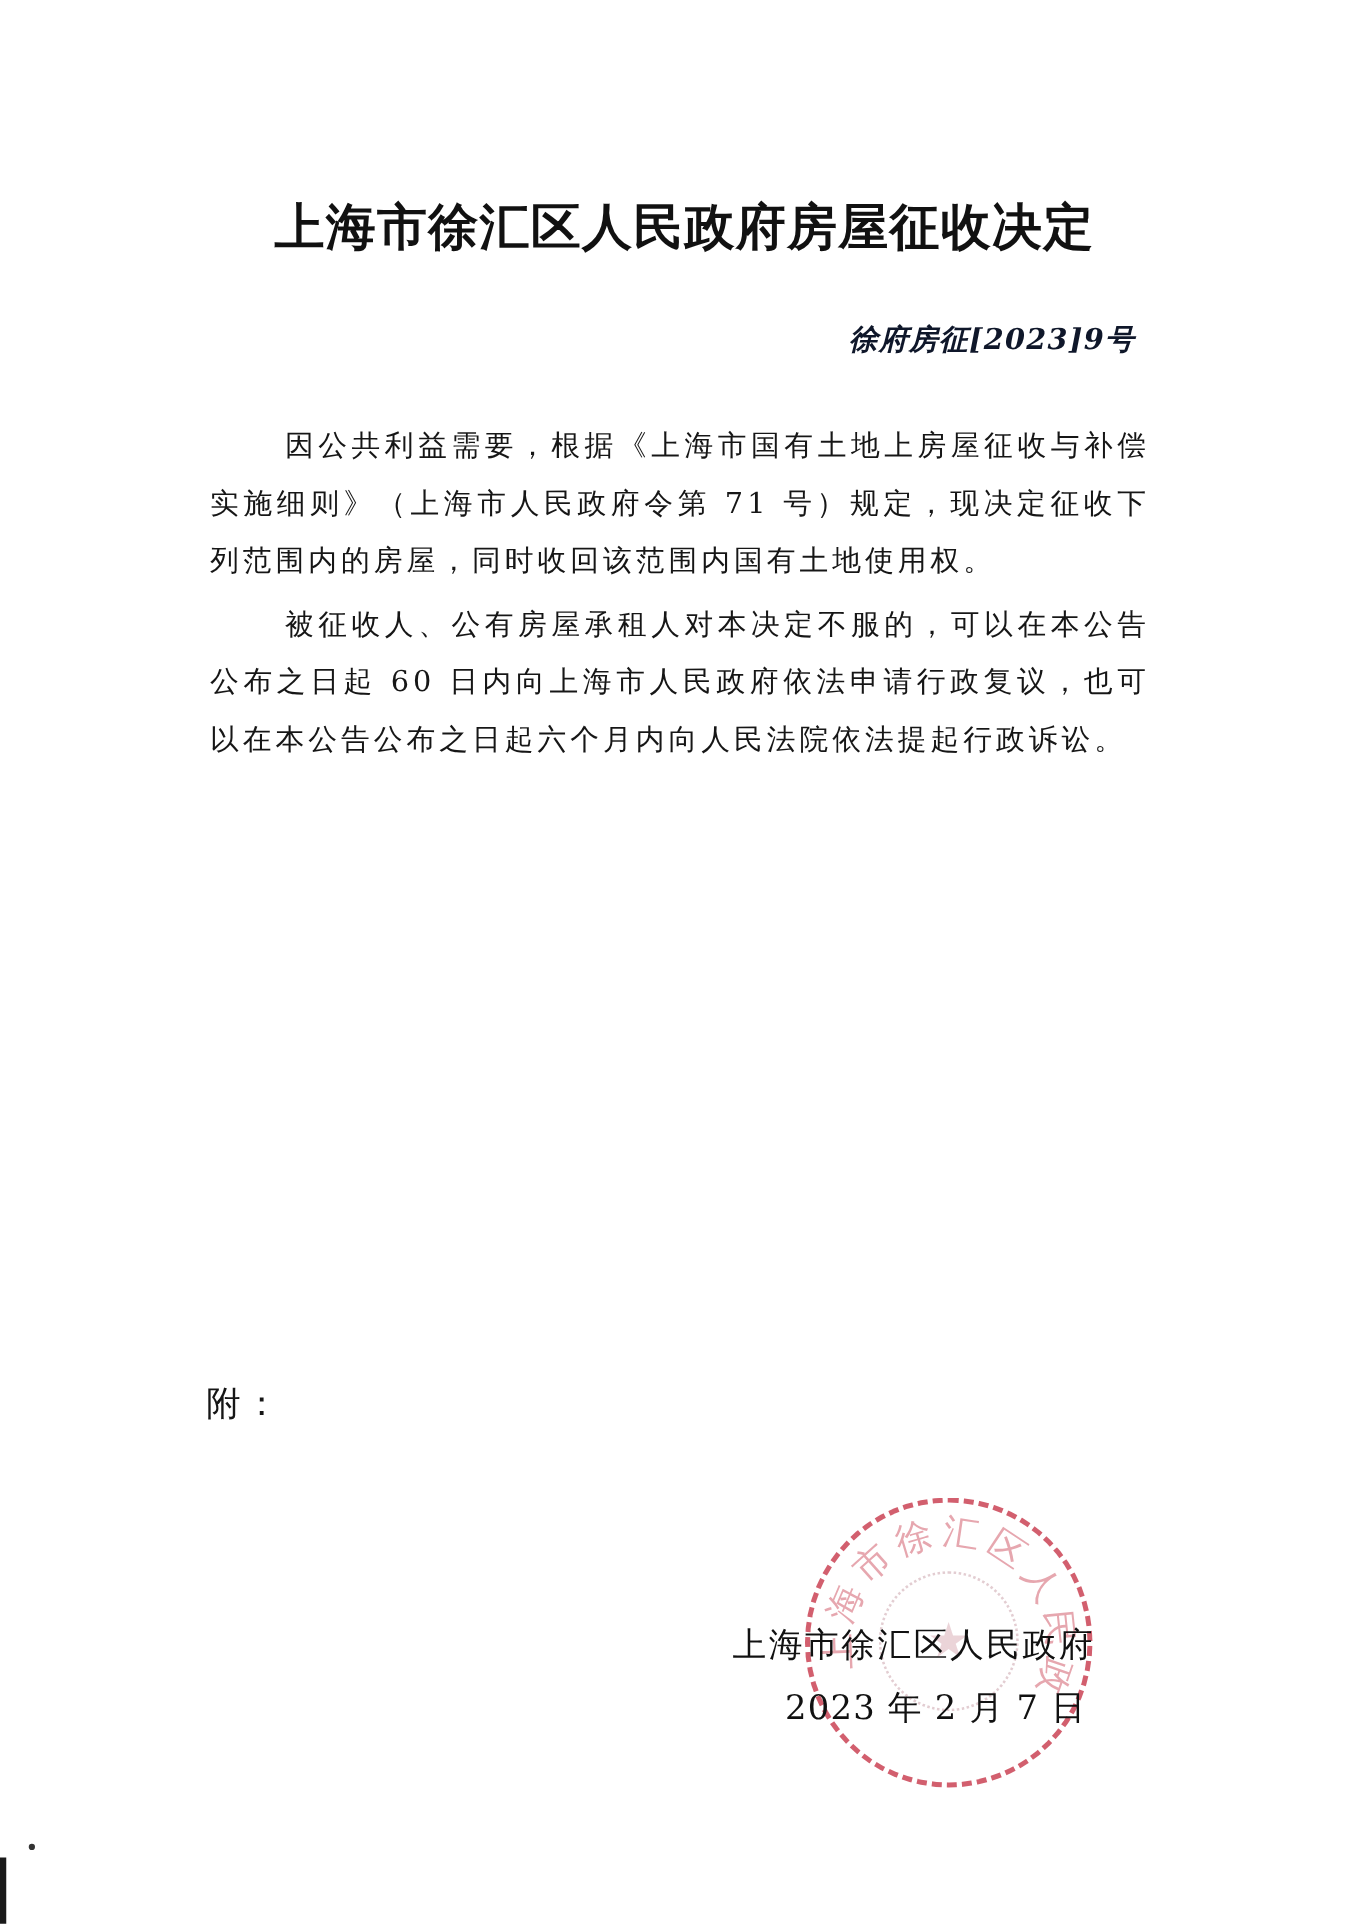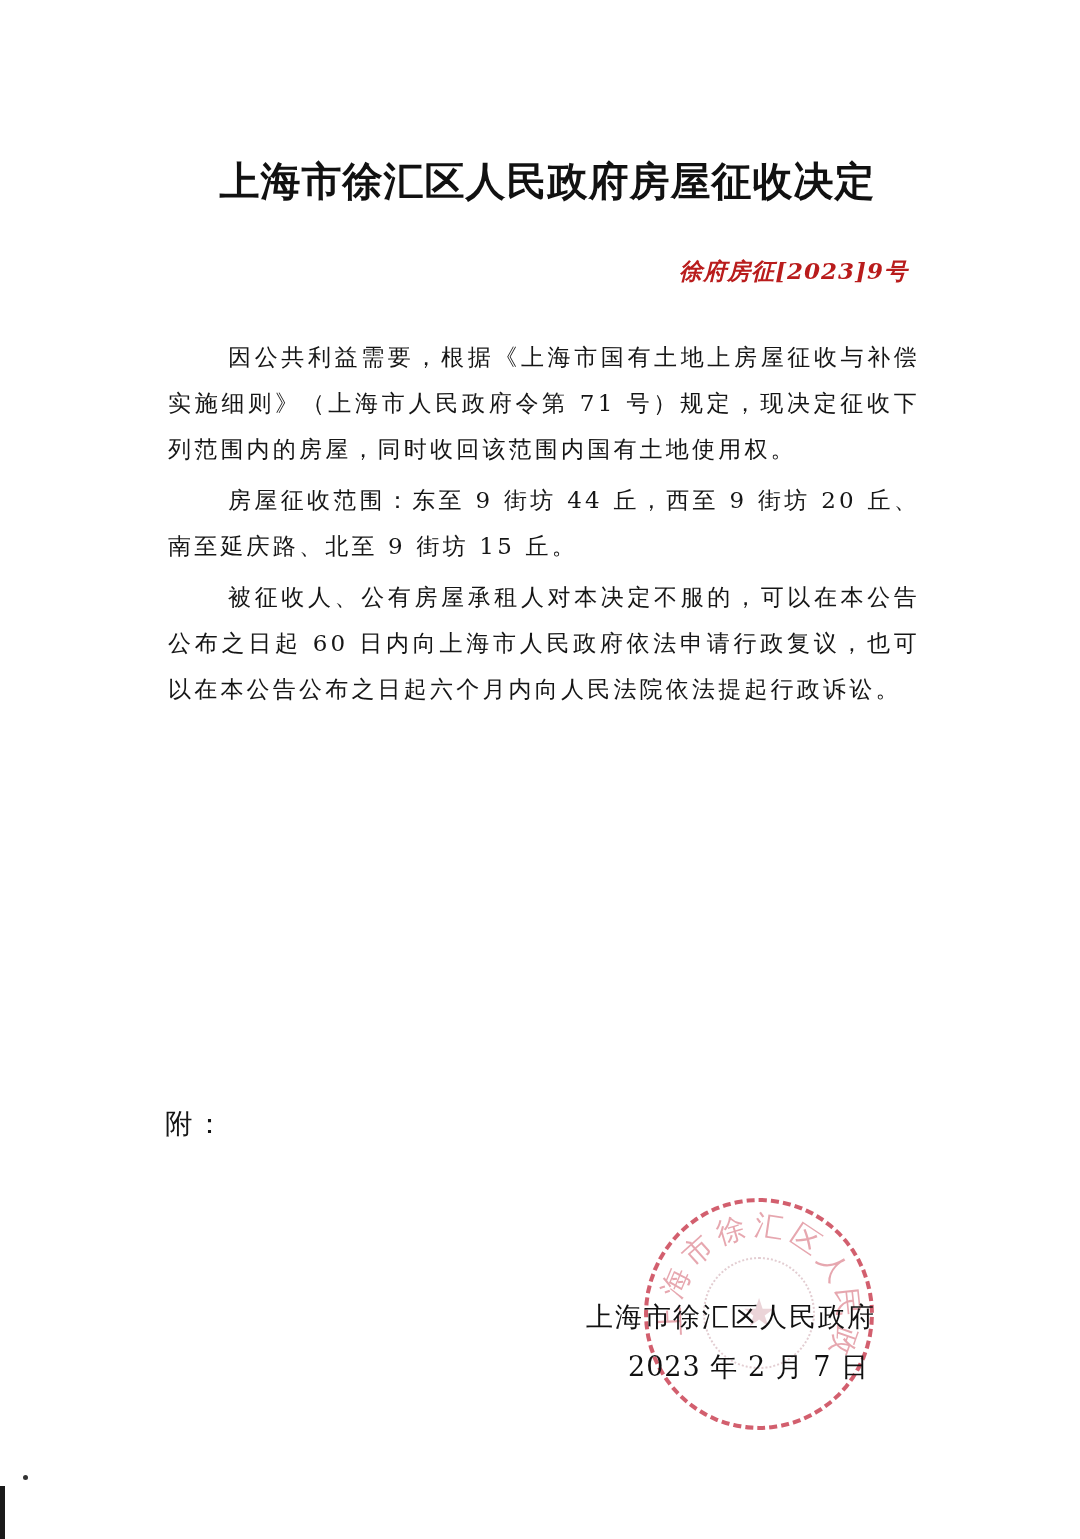--- a/index.html
+++ b/index.html
@@ -38,21 +38,21 @@
     }
     .doc-number {
       position: absolute;
       right: 172px;
       top: 240px;
       font-family: "DejaVu Serif", serif;
       font-style: italic;
       font-weight: bold;
       font-size: 23px;
       letter-spacing: 1px;
-      color: #b91c1c;
+      color: #0f172a;
     }
     .body-text {
       position: absolute;
       left: 168px;
       top: 318px;
       width: 752px;
       font-family: "DejaVu Serif", "Liberation Serif", serif;
       font-size: 23px;
       line-height: 46px;
       letter-spacing: 3.2px;
@@ -158,21 +158,20 @@
 <body>
 
 <div class="page">
 
   <h1 class="title">上海市徐汇区人民政府房屋征收决定</h1>
 
   <div class="doc-number">徐府房征[2023]9号</div>
 
   <div class="body-text">
     <p>因公共利益需要，根据《上海市国有土地上房屋征收与补偿实施细则》（上海市人民政府令第 71 号）规定，现决定征收下列范围内的房屋，同时收回该范围内国有土地使用权。</p>
-    <p>房屋征收范围：东至 9 街坊 44 丘，西至 9 街坊 20 丘、南至延庆路、北至 9 街坊 15 丘。</p>
     <p class="gap-after">被征收人、公有房屋承租人对本决定不服的，可以在本公告公布之日起 60 日内向上海市人民政府依法申请行政复议，也可以在本公告公布之日起六个月内向人民法院依法提起行政诉讼。</p>
   </div>
 
   <div class="attachment">
     <p class="att-label">附：</p>
   </div>
 
   <div class="stamp">
     <div class="stamp-inner"></div>
     <div class="stamp-text">

